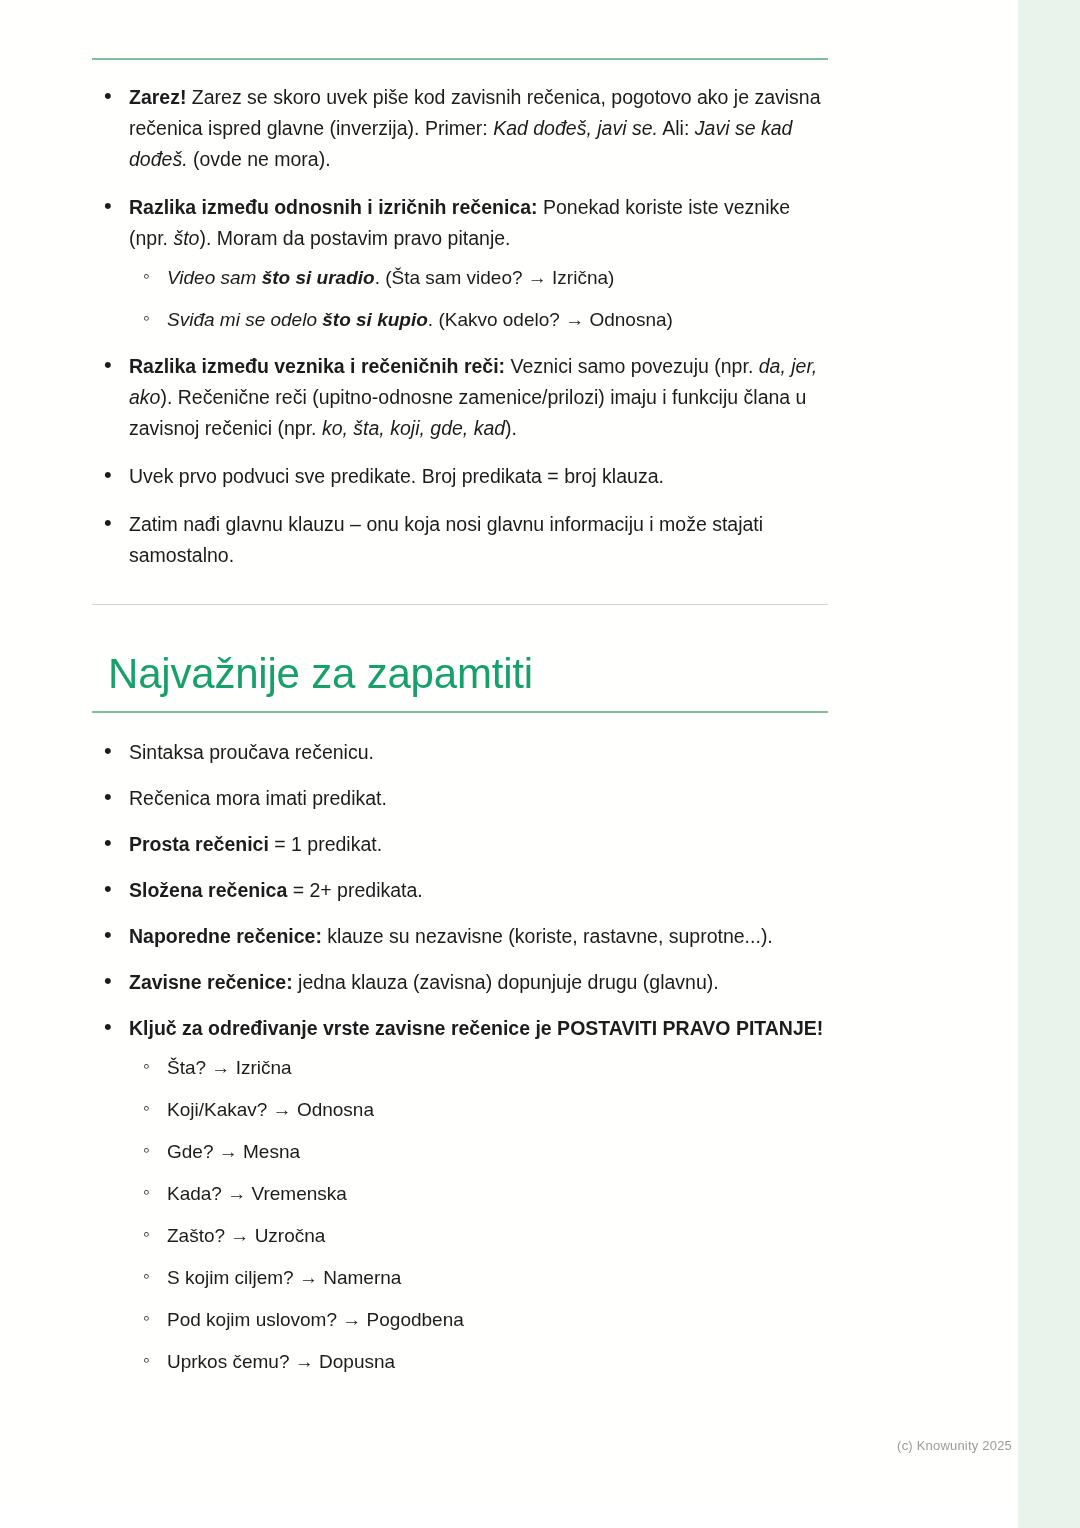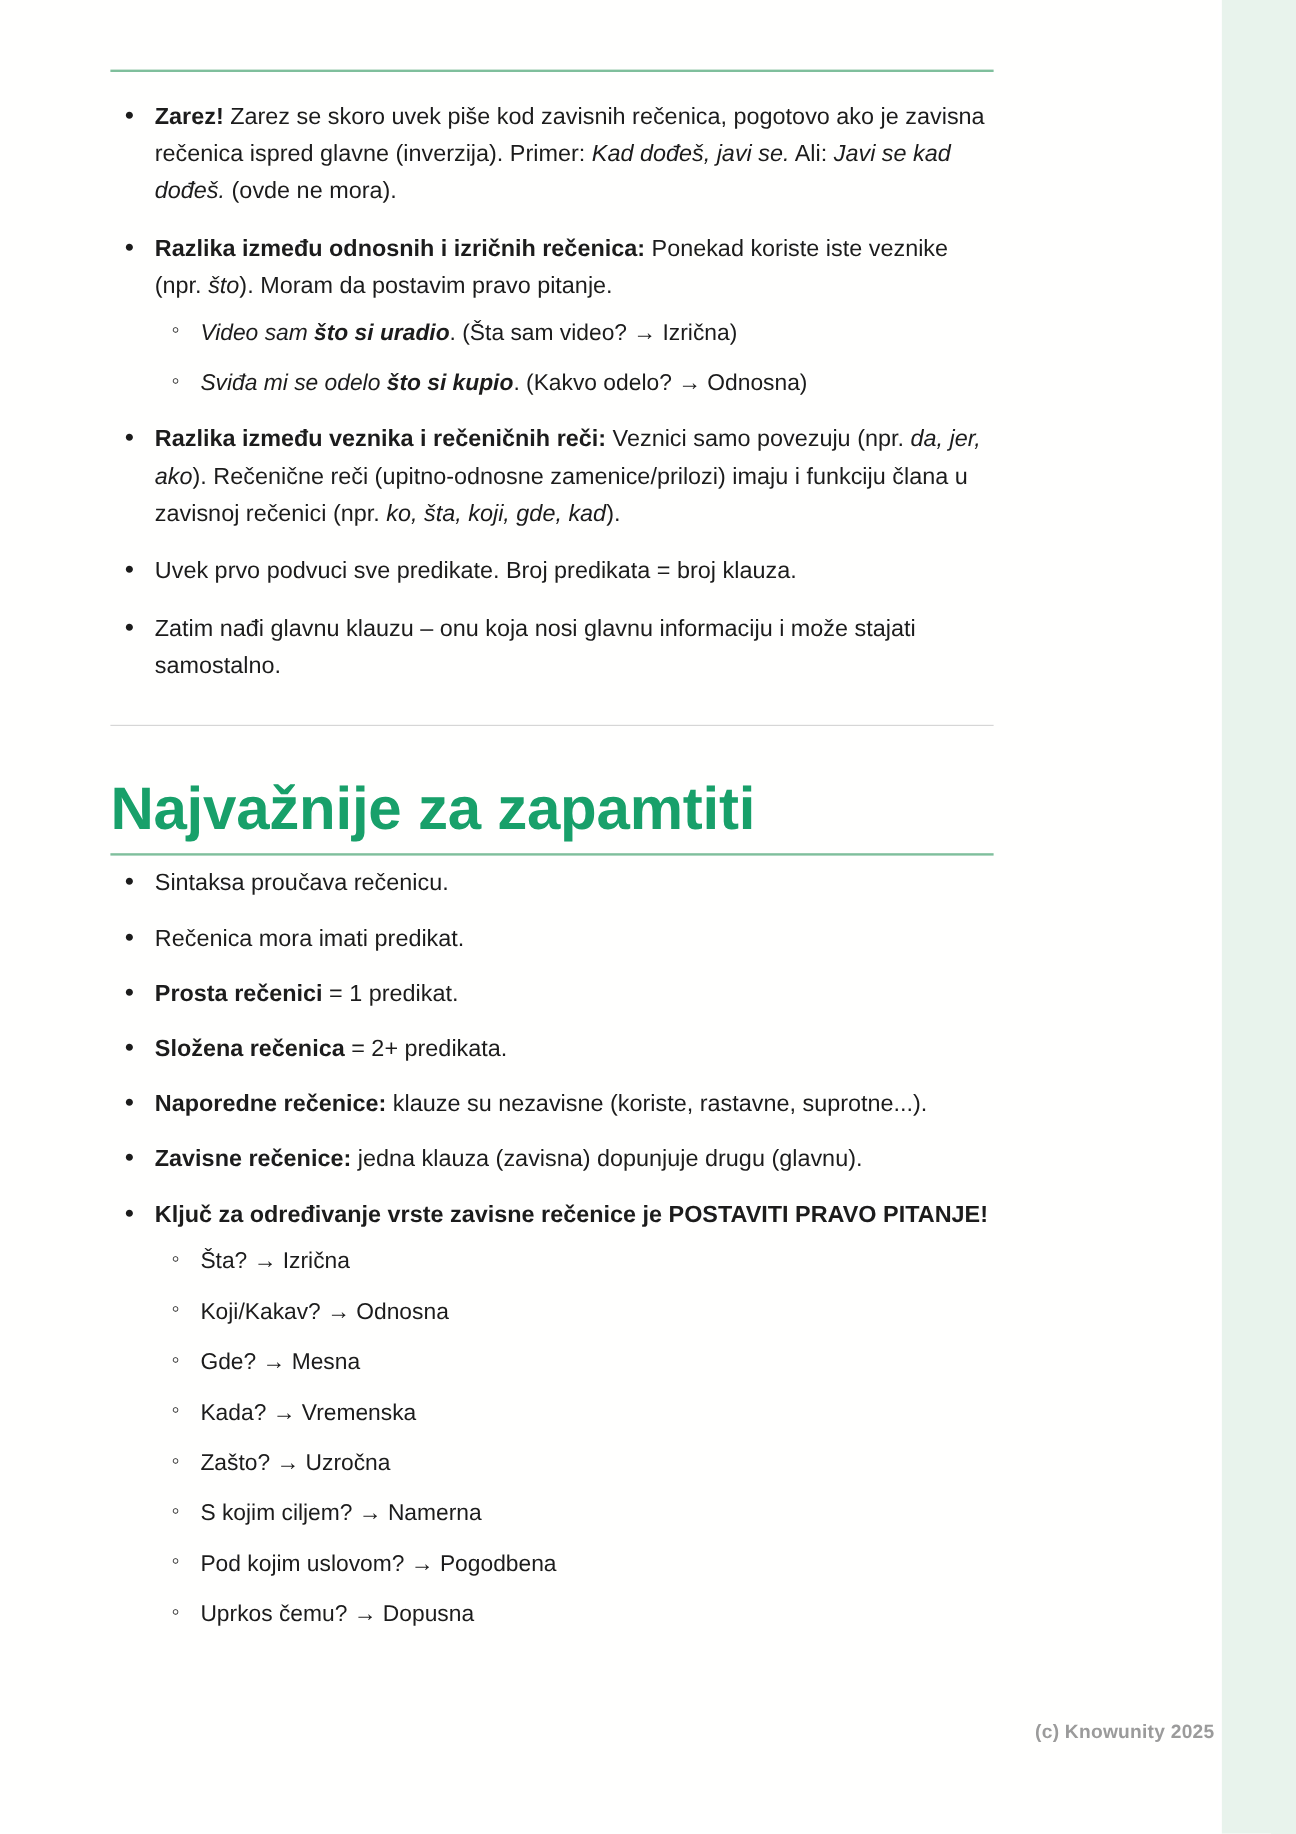--- a/index.html
+++ b/index.html
@@ -96,47 +96,46 @@
   i, .i { font-style: italic; }
   .bi { font-weight: bold; font-style: italic; text-align: right; }
 
   .divider {
     margin-top: 33px;
     height: 1px;
     background: #d6d6d6;
     width: 736px;
   }
   h1.section-title {
-    font-size: 50px;
+    font-size: 42px;
     line-height: 46px;
     color: #18a06a;
-    font-weight: bold;
-    margin: 46px 0 0 0;
+    font-weight: normal;
+    margin: 46px 0 0 16px;
     letter-spacing: -0.2px;
   }
   .title-rule {
     margin-top: 14px;
     height: 2px;
     background: #7fbf9c;
     width: 736px;
   }
   ul.summary {
-    margin-top: 8px;
+    margin-top: 24px;
   }
   ul.summary > li {
     margin-bottom: 15px;
   }
   .watermark {
     position: absolute;
     right: 68px;
     bottom: 55px;
-    font-size: 16px;
+    font-size: 13px;
     color: #9b9b9b;
     letter-spacing: 0.2px;
-    font-weight: bold;
   }
 </style>
 </head>
 <body>
 
 <div class="page">
 
   <div class="right-strip"></div>
   <div class="right-strip-line"></div>
 

